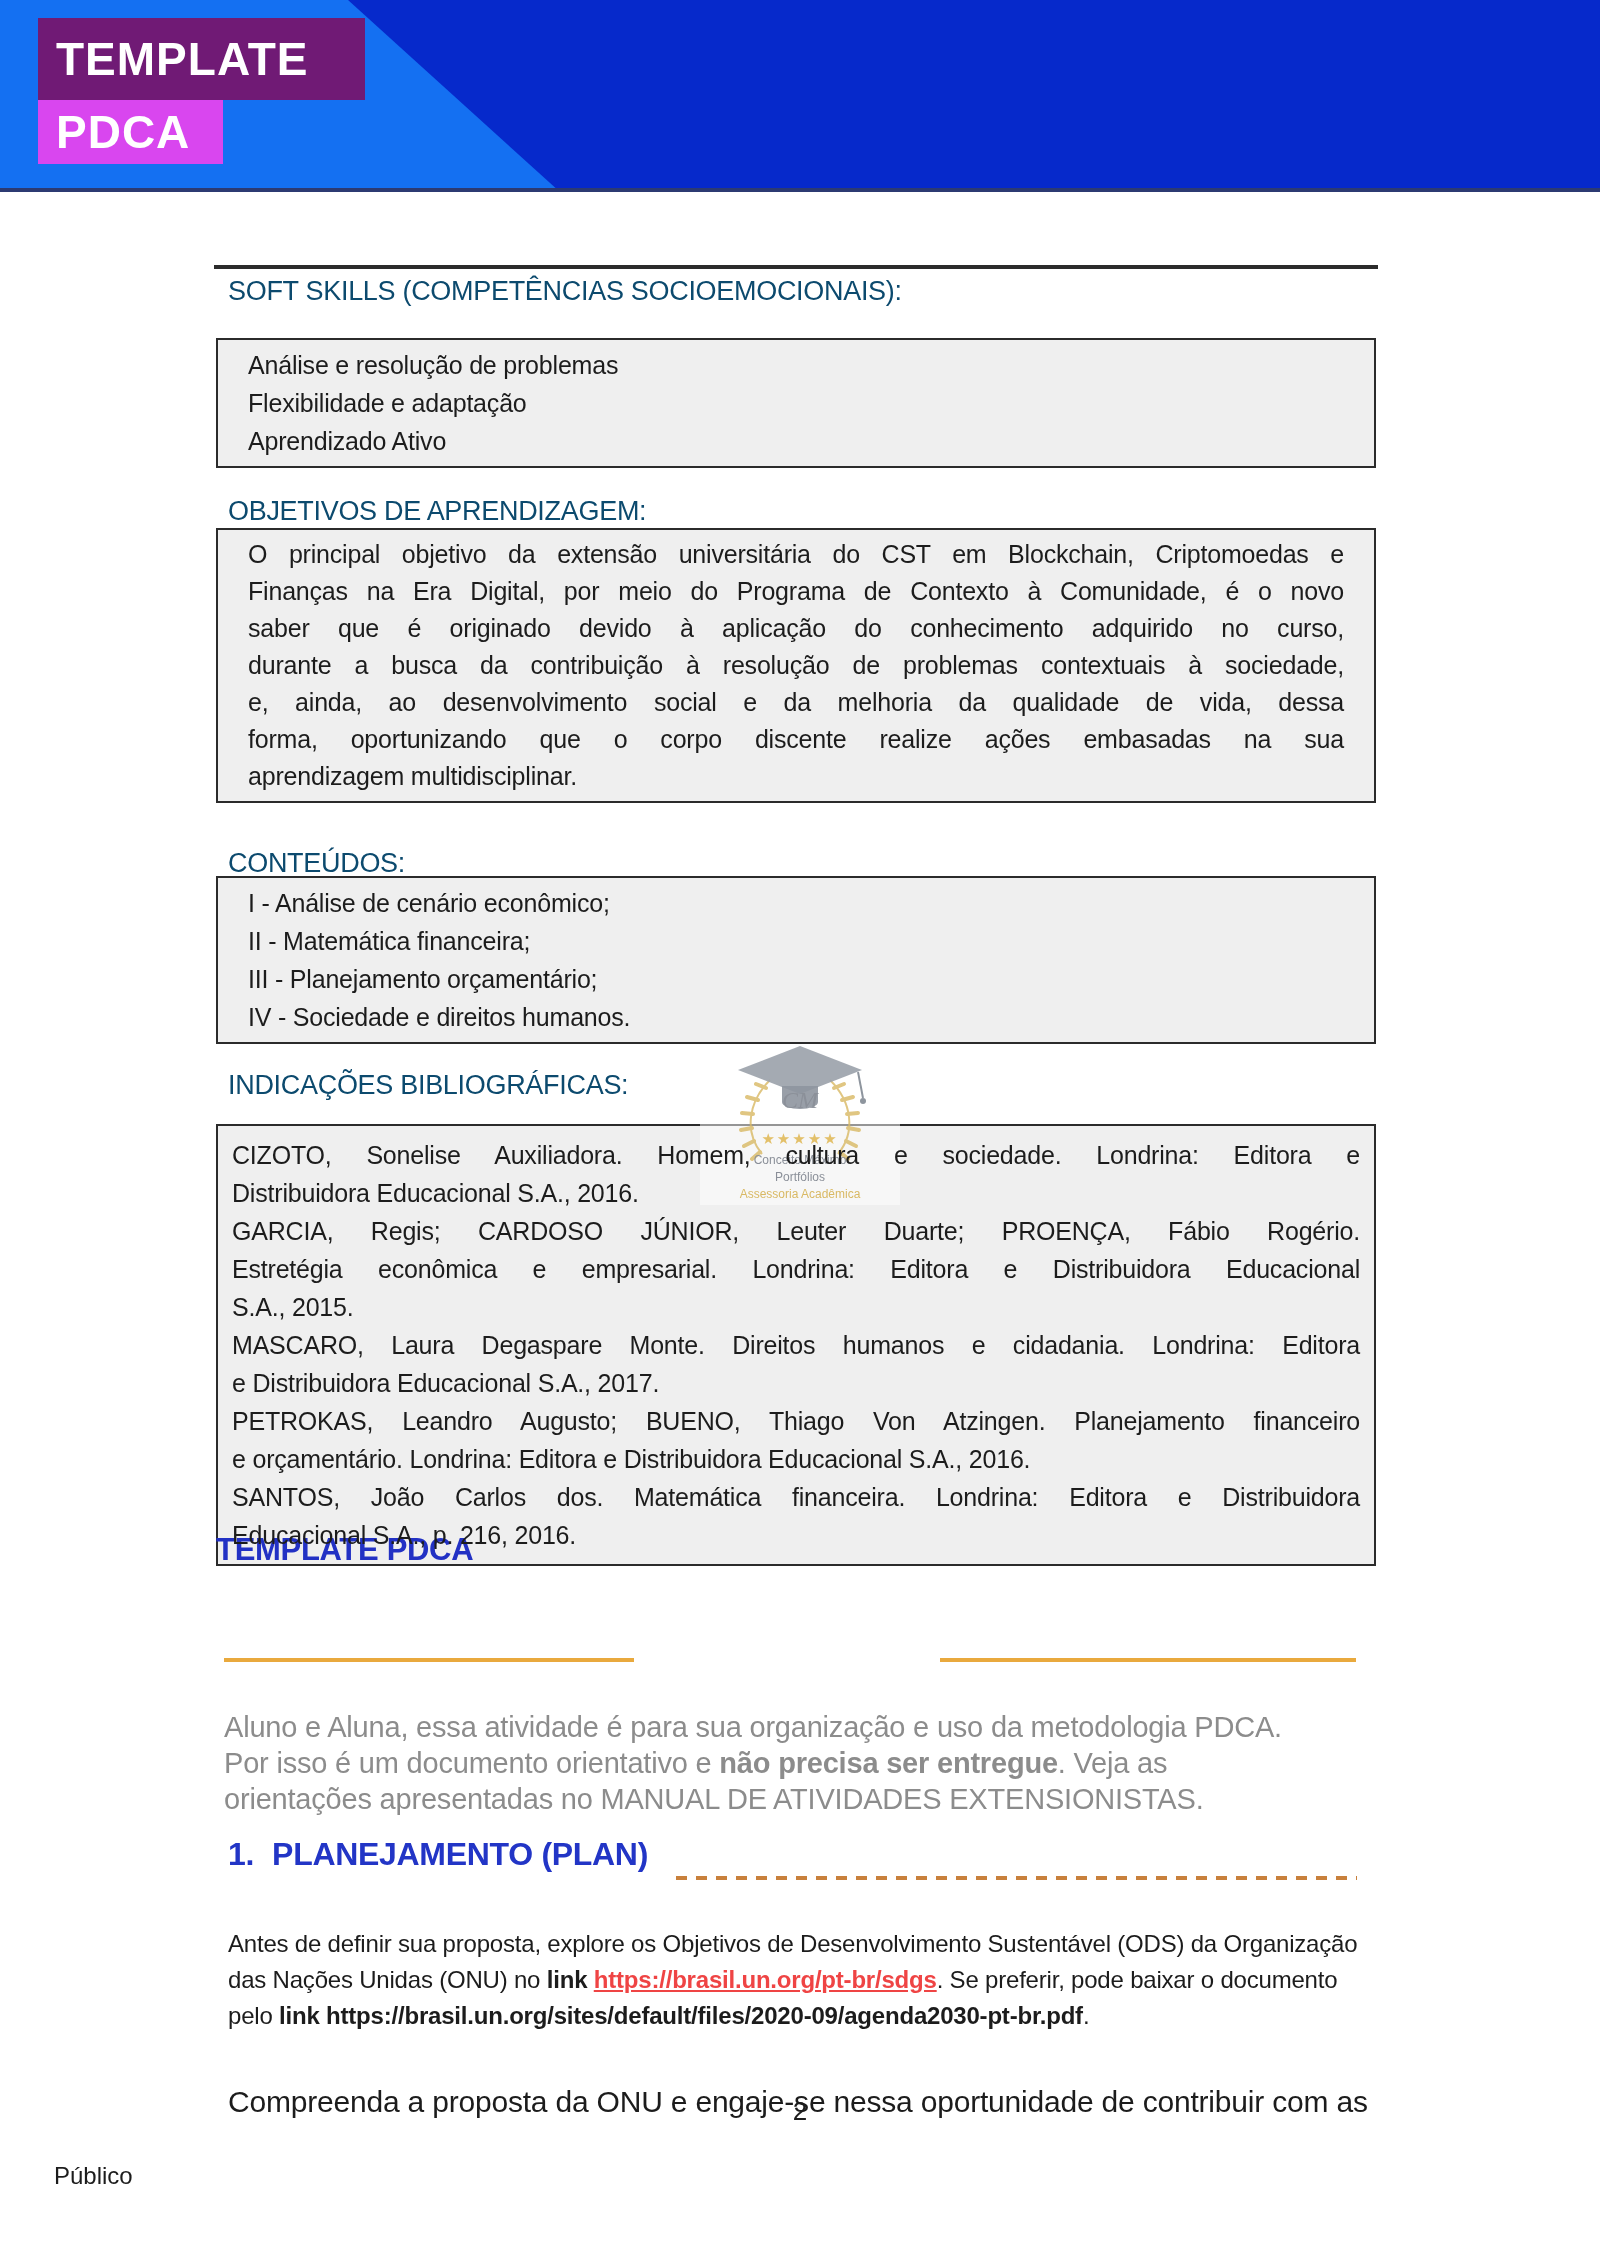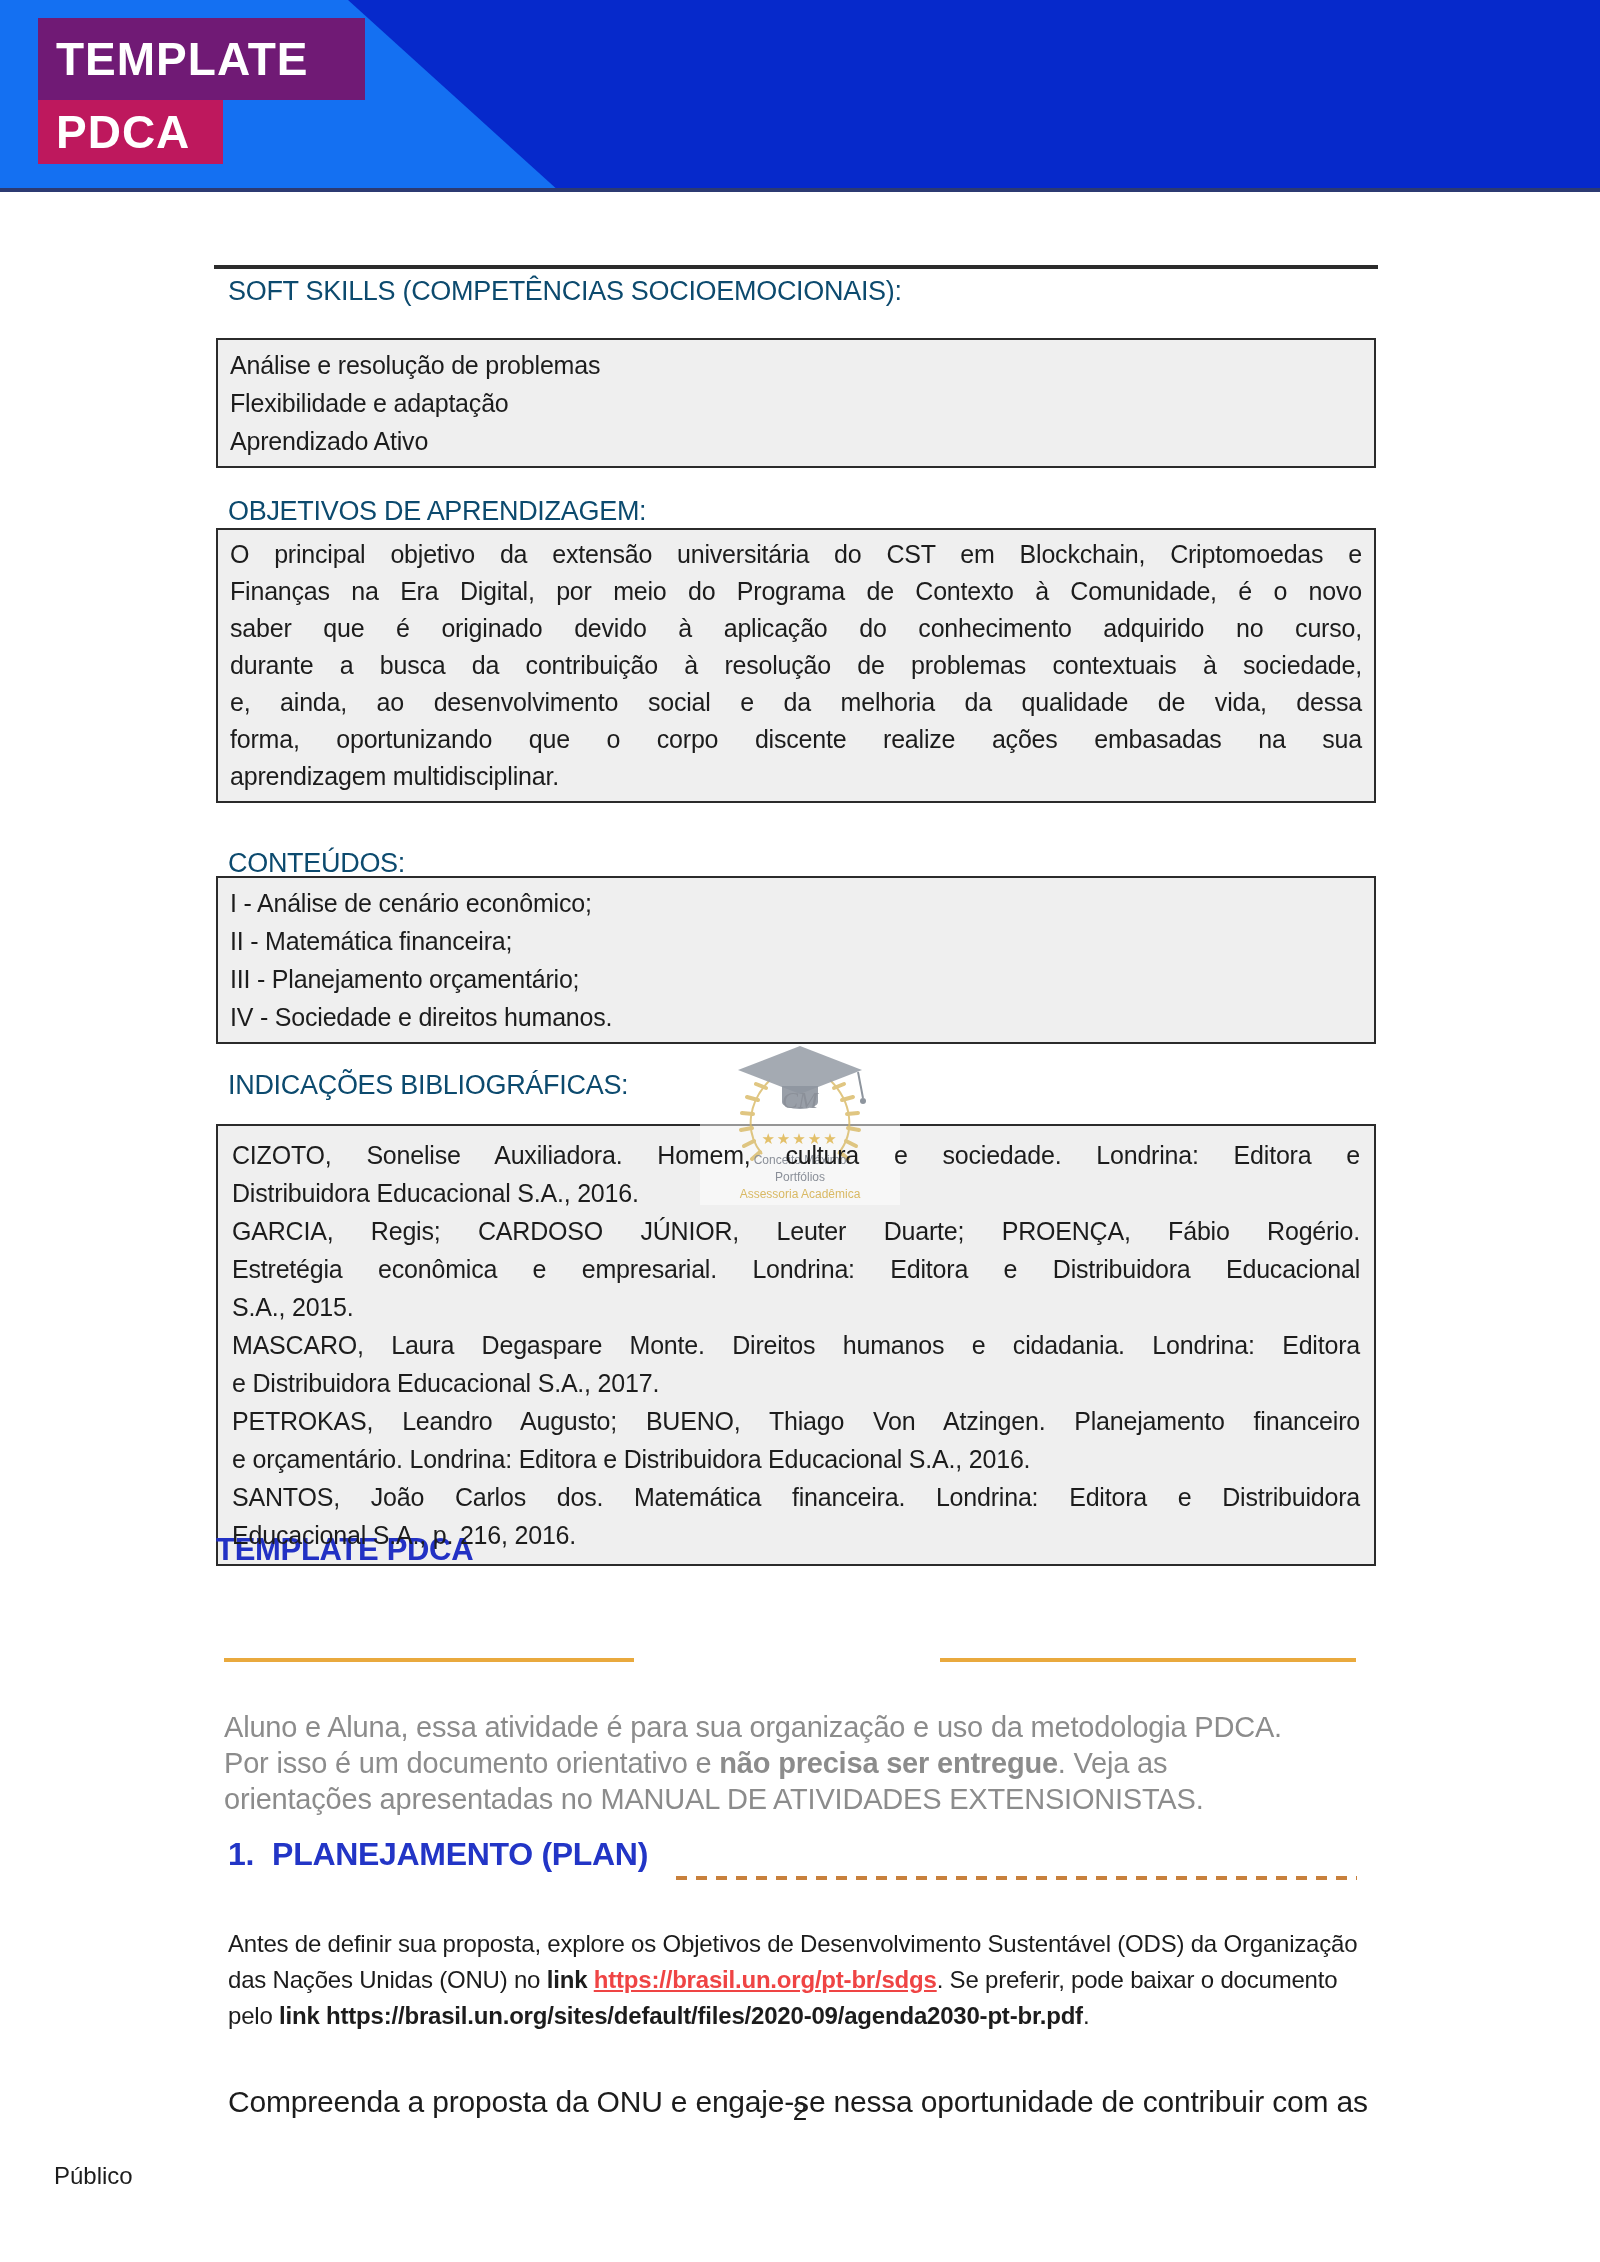--- a/index.html
+++ b/index.html
@@ -13,32 +13,32 @@
   .banner-dark{
     position:absolute;inset:0;background:#0629CB;
     clip-path:polygon(21.75% 0,100% 0,100% 100%,35% 100%);
   }
   .banner-underline{position:absolute;left:0;top:188px;width:1600px;height:4px;background:#2C3A72;}
   .badge-a{
     position:absolute;left:38px;top:18px;width:327px;height:82px;background:#701a75;
     display:flex;align-items:center;padding-left:18px;box-sizing:border-box;
   }
   .badge-b{
-    position:absolute;left:38px;top:100px;width:185px;height:64px;background:#be185d;
+    position:absolute;left:38px;top:100px;width:185px;height:64px;background:#d946ef;
     display:flex;align-items:center;padding-left:18px;box-sizing:border-box;
   }
   .badge-text{color:#ffffff;font-weight:bold;font-size:46px;letter-spacing:1px;line-height:1;}
   
   .rule{position:absolute;left:214px;top:265px;width:1164px;height:4px;background:#2B2B2B;}
   .sec-heading{
     position:absolute;left:228px;font-size:27px;color:#0c4a6e;letter-spacing:-0.3px;white-space:nowrap;
   }
   .box{
     position:absolute;left:216px;width:1160px;background:#EFEFEF;border:2px solid #2B2B2B;
-    box-sizing:border-box;padding:6px 12px;font-size:25px;letter-spacing:-0.2px;
+    box-sizing:border-box;padding:6px 30px;font-size:25px;letter-spacing:-0.2px;
   }
   .box .line{display:block;position:relative;z-index:2;}
   .lines .line{text-align:left;}
   .jlines .line{text-align:justify;text-align-last:justify;}
   .jlines .line:last-child{text-align-last:left;}
   .lh37 .line{line-height:37px;}
   .lh38 .line{line-height:38px;}
   .bib-entry{margin:0;}
   
   .doc-title{

